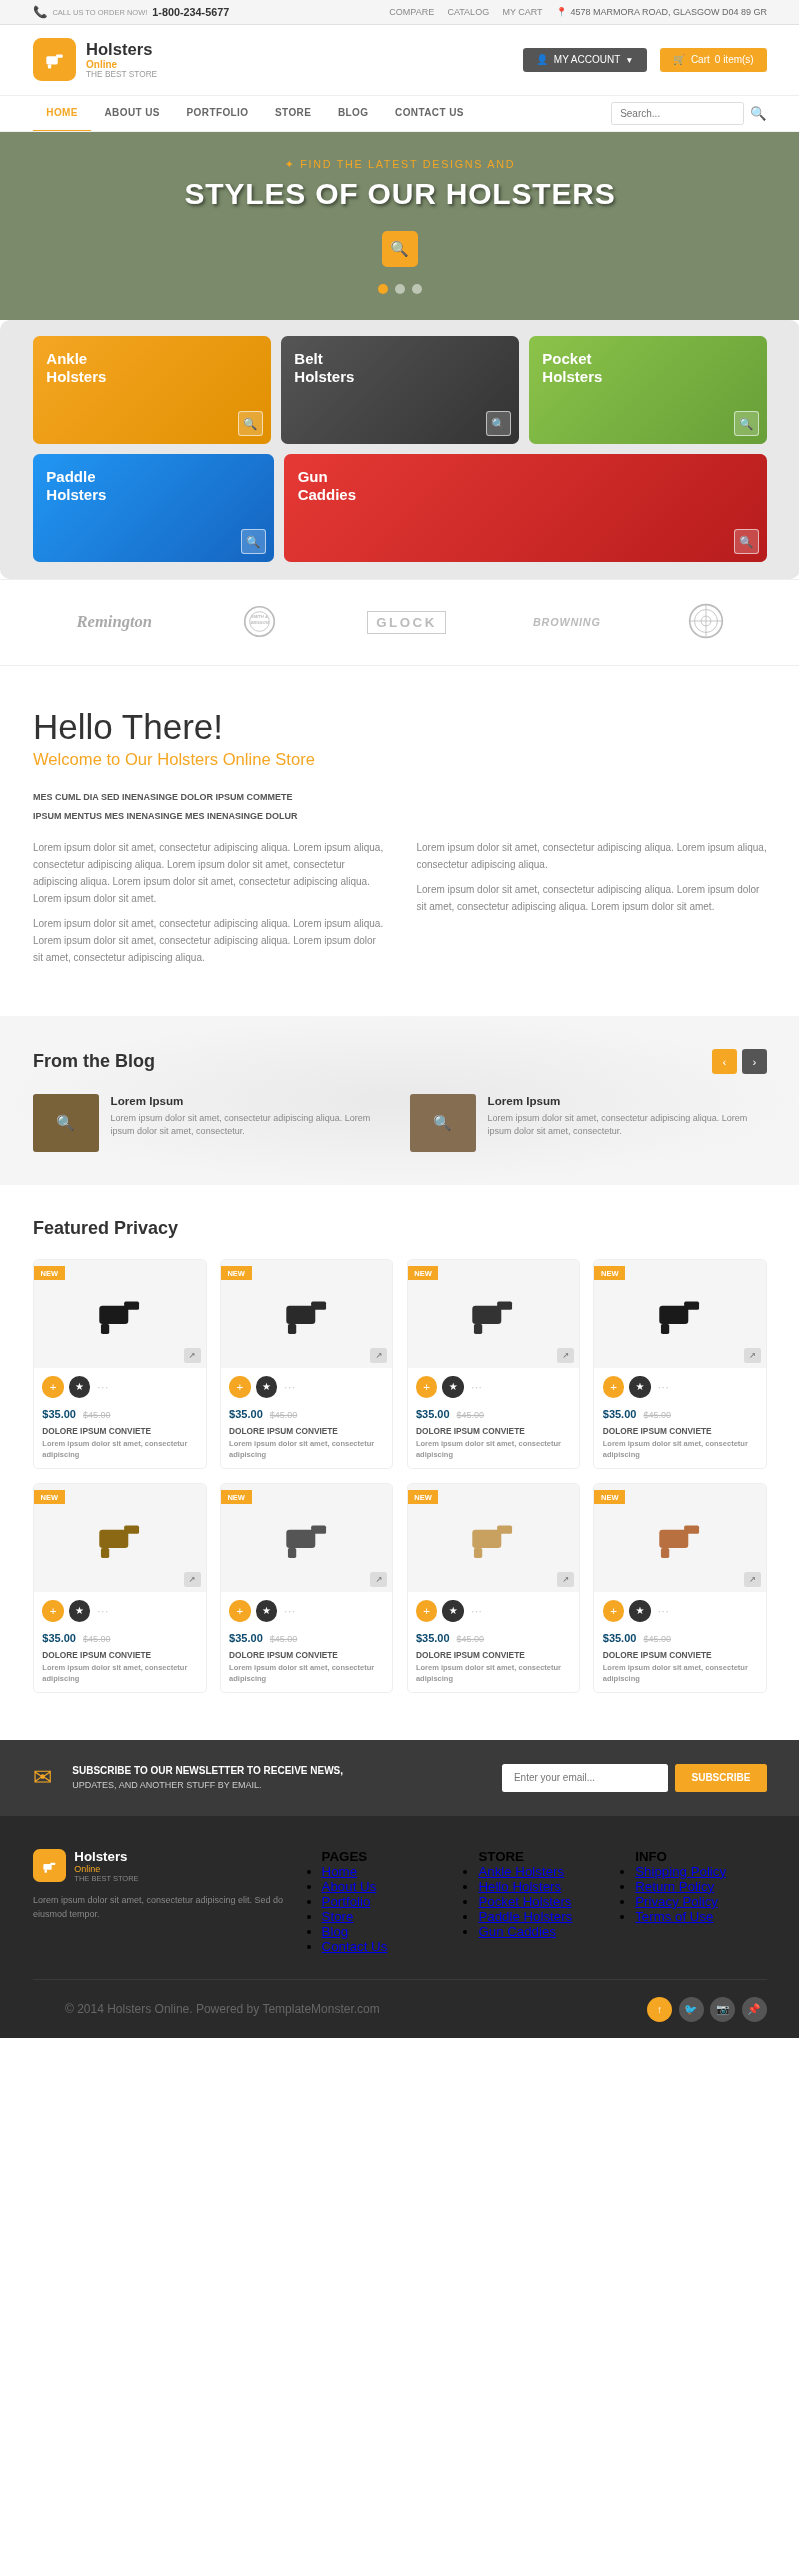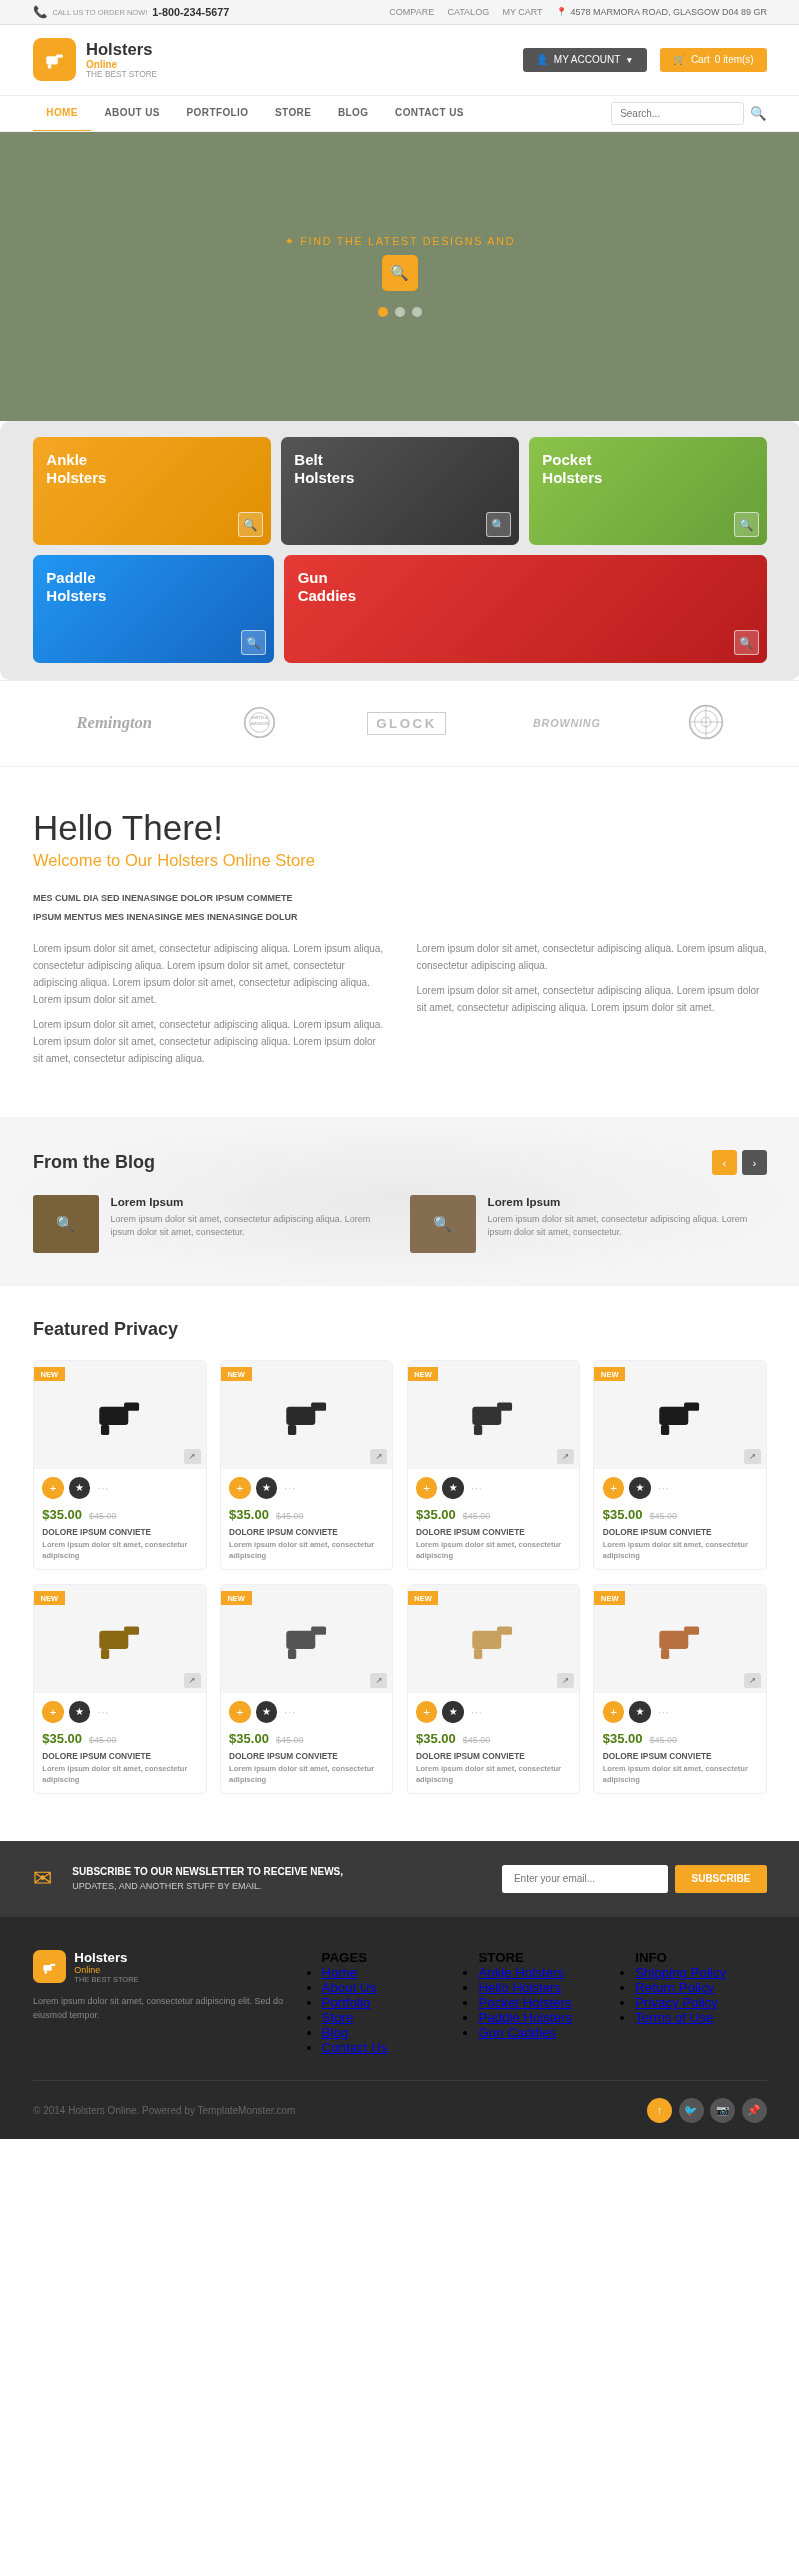--- a/index.html
+++ b/index.html
@@ -93,21 +93,21 @@
       font-size: 10px;
       border-radius: 2.5px;
       width: 133px;
     }
     .search-btn { background: none; border: none; cursor: pointer; color: #666; font-size: 13.3px; }
 
     
     .hero {
       background: linear-gradient(rgba(0,0,0,0.3), rgba(0,0,0,0.3)),
                   linear-gradient(135deg, #8B7355 0%, #6B8E6B 50%, #A0956B 100%);
-      height: 289px;
+      height: 188px;
       display: flex;
       flex-direction: column;
       align-items: center;
       justify-content: center;
       text-align: center;
       position: relative;
       overflow: hidden;
     }
     .hero-bg {
       position: absolute; top: 0; left: 0; right: 0; bottom: 0;
@@ -377,21 +377,21 @@
       background: none;
       border: none;
       color: #ccc;
       font-size: 11.6px;
       cursor: pointer;
       margin-left: 1.7px;
     }
     .product-price {
       padding: 0 8.3px 5px;
     }
-    .price-current { color: #4d7c0f; font-size: 13px; font-weight: bold; }
+    .price-current { color: #0c4a6e; font-size: 11px; font-weight: bold; }
     .price-old { color: #bbb; font-size: 9px; text-decoration: line-through; margin-left: 3.3px; }
     .product-name { font-size: 8.3px; color: #555; padding: 0 8.3px 3.3px; font-weight: bold; text-transform: uppercase; }
     .product-desc { font-size: 7.5px; color: #999; padding: 0 8.3px 8.3px; line-height: 1.4; font-weight: bold; }
 
     
     .newsletter {
       background: #3a3a3a;
       padding: 23px 33px;
       display: flex;
       align-items: center;
@@ -444,21 +444,21 @@
     .footer-logo-text .sub { font-size: 9px; color: #f5a623; }
     .footer-logo-text .tagline { font-size: 7.5px; color: #888; }
     .footer-desc { font-size: 9px; color: #888; line-height: 1.6; }
     .footer-bottom {
       border-top: 0.8px solid #3a3a3a;
       padding-top: 16.6px;
       display: flex;
       justify-content: space-between;
       align-items: center;
     }
-    .footer-copy { font-size: 10px; color: #666; }
+    .footer-copy { font-size: 12px; color: #666; margin-left: 32px; }
     .footer-social { display: flex; gap: 6.6px; }
     .social-btn {
       width: 25px; height: 25px;
       border-radius: 50%;
       border: none;
       cursor: pointer;
       display: flex; align-items: center; justify-content: center;
       font-size: 10.8px;
       color: white;
     }
@@ -528,20 +528,21 @@
   <div class="nav-search">
     <input type="text" placeholder="Search..." style="">
     <button class="search-btn">🔍</button>
   </div>
 </nav>
 
 <div class="hero">
   <div class="hero-bg"></div>
   <div class="hero-content">
     <div class="hero-subtitle">✦ FIND THE LATEST DESIGNS AND</div>
+    <div class="hero-title">STYLES OF OUR HOLSTERS</div>
     <button class="hero-search-btn">
       <span>🔍</span>
     </button>
     <div class="hero-dots">
       <div class="hero-dot active"></div>
       <div class="hero-dot"></div>
       <div class="hero-dot"></div>
     </div>
   </div>
 </div>

